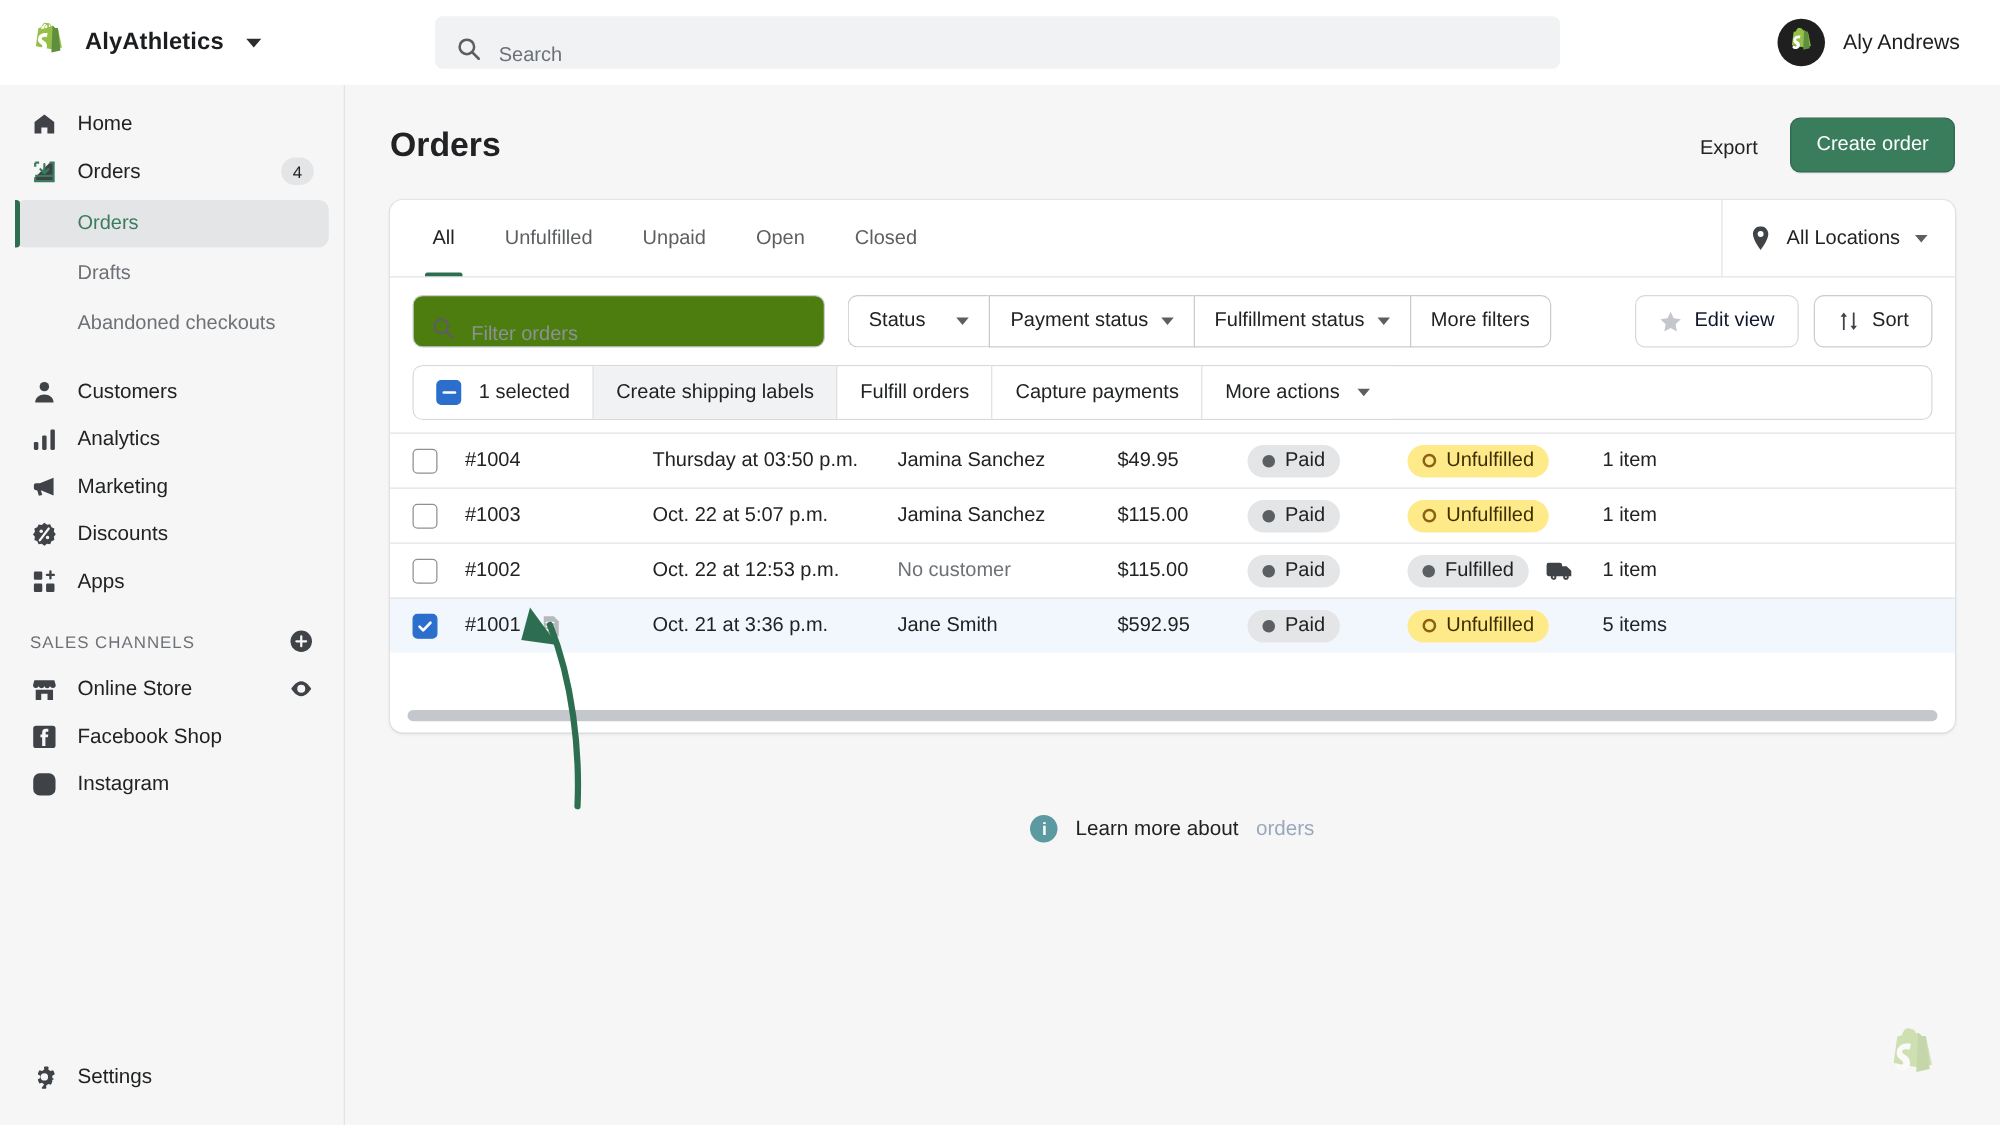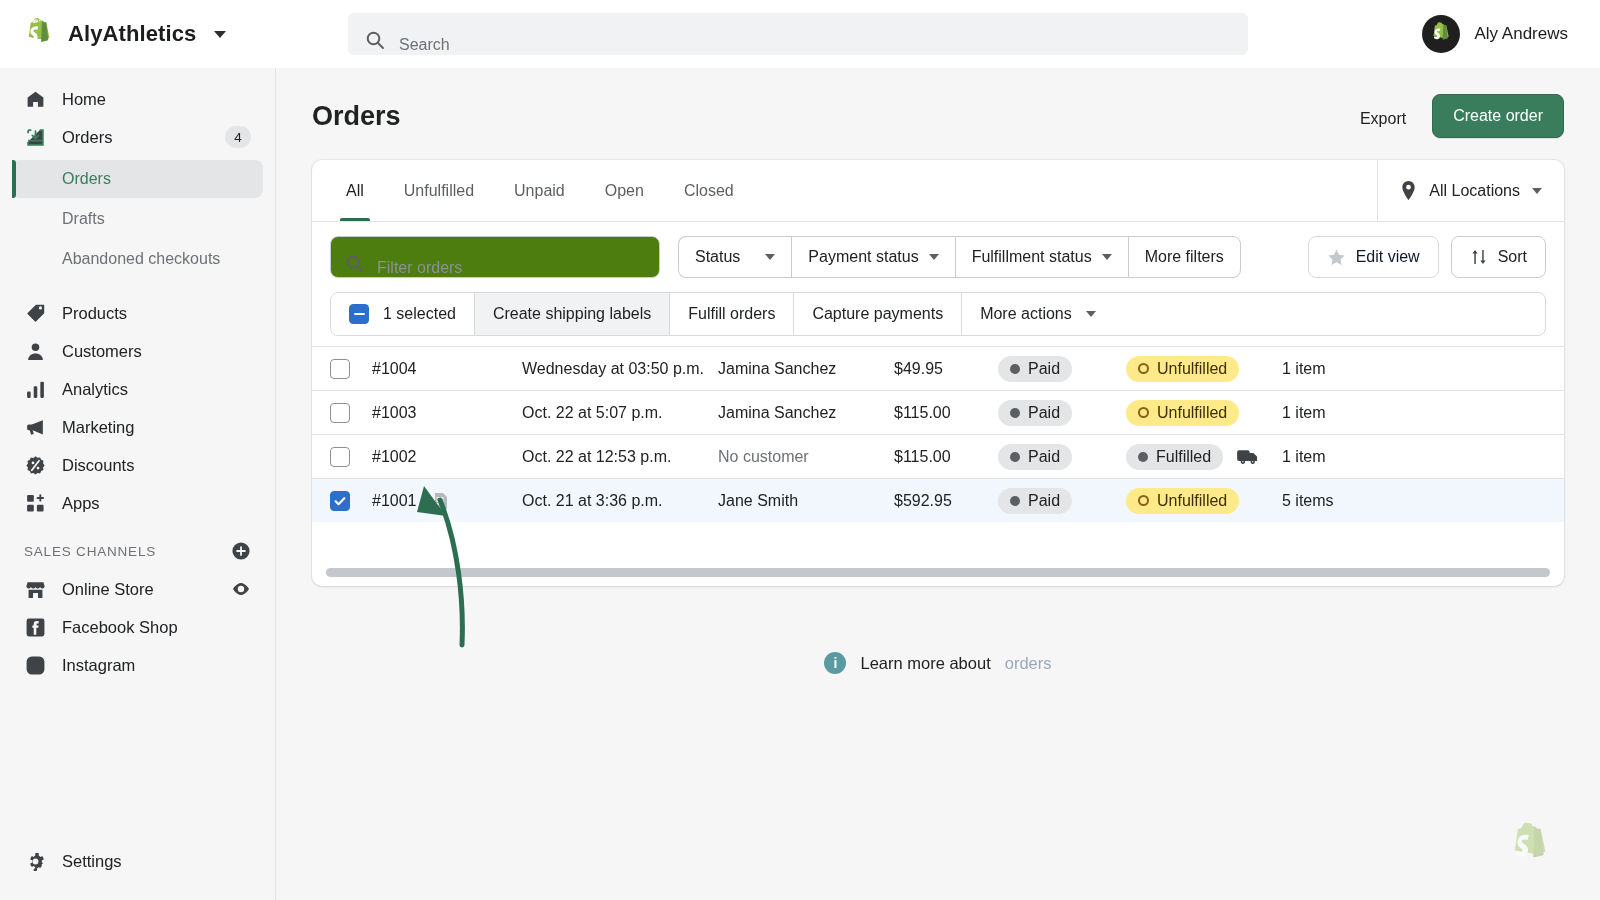--- a/index.html
+++ b/index.html
@@ -20,21 +20,21 @@
   .topbar {
     height: 68px; flex: 0 0 68px;
     background: #ffffff;
     display: flex; align-items: center;
     padding: 0 22px 0 24px;
     position: relative; z-index: 5;
   }
   .brand { display: flex; align-items: center; gap: 14px; width: 252px; }
   .shopify-bag { width: 30px; height: 32px; display: block; }
   .brand-name {
-    font-size: 22px; font-weight: 700; color: #1c1d1f; letter-spacing: .1px; text-align: right;
+    font-size: 19px; font-weight: 700; color: #1c1d1f; letter-spacing: .1px; text-align: right;
   }
   .caret-dark {
     width: 0; height: 0;
     border-left: 6px solid transparent;
     border-right: 6px solid transparent;
     border-top: 7px solid #2c2d2f;
     margin-left: 4px;
   }
   .search-wrap {
     flex: 0 0 auto;
@@ -417,28 +417,20 @@
         <div class="subnav-item">
           <span>Drafts</span>
         </div>
         <div class="subnav-item">
           <span>Abandoned checkouts</span>
         </div>
       </div>
 
       <div class="nav-gap"></div>
 
-      <div class="nav-item">
-        <span class="ic">
-          <svg viewBox="0 0 20 20">
-              <path d="M10.4 1.6 2 10l8 8 8.3-8.3V1.6zm4.3 4.6a1.5 1.5 0 1 1 0-3 1.5 1.5 0 0 1 0 3z"></path>
-            </svg>
-        </span>
-        <span class="nav-label">Products</span>
-      </div>
 
       <div class="nav-item">
         <span class="ic">
           <svg viewBox="0 0 20 20">
               <circle cx="10" cy="6" r="3.6"></circle>
               <path d="M3 18c0-3.6 3.2-6 7-6s7 2.4 7 6z"></path>
             </svg>
         </span>
         <span class="nav-label">Customers</span>
       </div>
@@ -660,21 +652,21 @@
 
         <div class="table">
 
           <div class="trow">
             <div class="c-check">
               <span class="cb"></span>
             </div>
             <div class="c-order">
               <span>#1004</span>
             </div>
-            <div class="c-date">Wednesday at 03:50 p.m.</div>
+            <div class="c-date">Thursday at 03:50 p.m.</div>
             <div class="c-customer">Jamina Sanchez</div>
             <div class="c-total">$49.95</div>
             <div class="c-payment">
               <span class="badge gray">
                 <span class="dot-filled"></span>
                 <span>Paid</span>
               </span>
             </div>
             <div class="c-fulfill">
               <span class="badge yellow">

